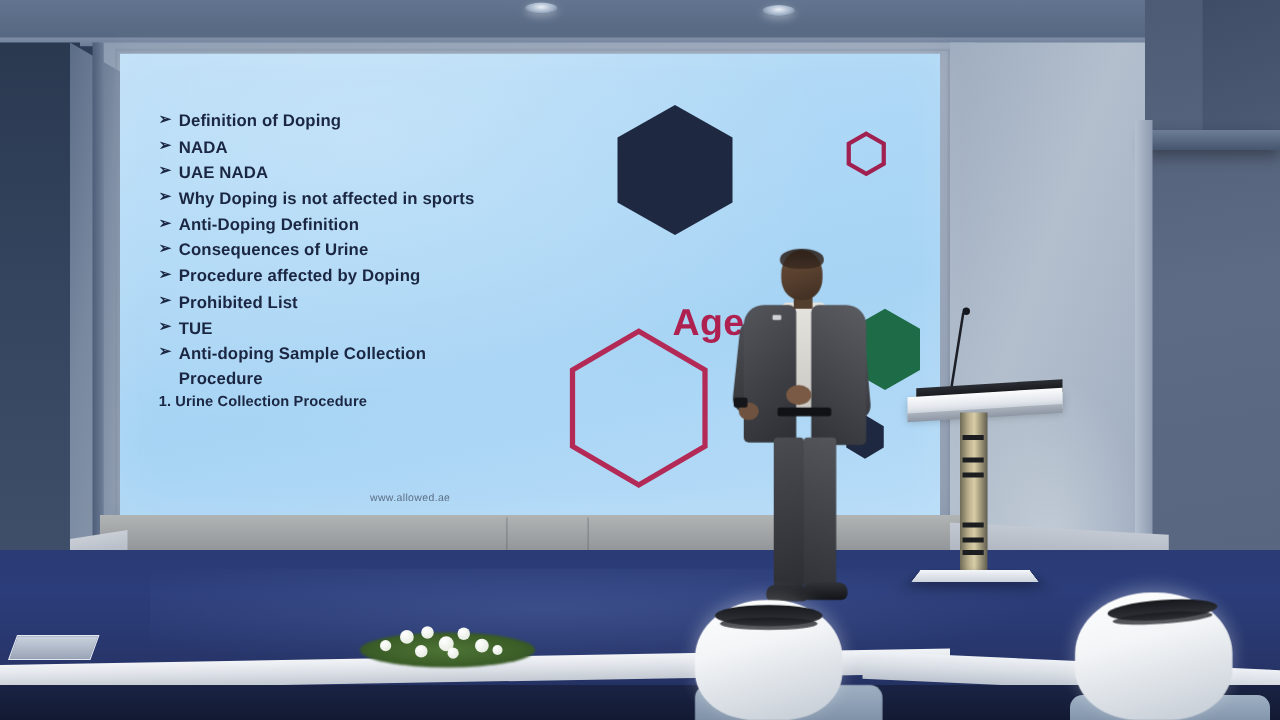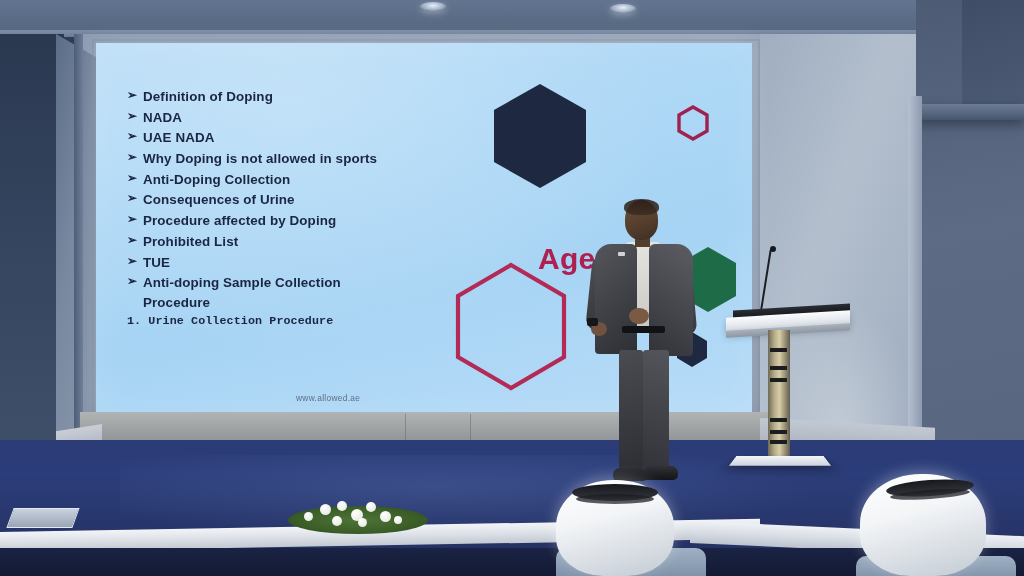--- a/index.html
+++ b/index.html
@@ -150,21 +150,21 @@
   .bullets li{
     list-style:none;position:relative;padding-left:16px;margin-bottom:1.1px;
   }
   .bullets li .arw{
     position:absolute;left:0;top:-1px;font-size:12px;color:#1a2642;
   }
   .bullets ul{margin:0;padding:0;}
   .sub{
     margin:3px 0 0 28px;padding:0;font-size:11.7px;line-height:17.5px;font-weight:700;
   }
-  .sub li{list-style:none;padding-left:0;font-family:Liberation Mono, monospace;}
+  .sub li{list-style:none;padding-left:0;}
 
   .agenda-title{
     position:absolute;left:442px;top:199px;
     font-size:30px;font-weight:700;color:#ad2050;letter-spacing:.3px;
   }
   .site-url{
     position:absolute;left:200px;top:350px;
     font-size:8.4px;color:#5c6f84;letter-spacing:.3px;
   }
 
@@ -344,22 +344,22 @@
       <polygon points="612,204 640,220 640,253 612,269 584,253 584,220" fill="#1d6b47"></polygon>
 
       <polygon points="596,289 611,298 611,315 596,324 581,315 581,298" fill="#1e2840"></polygon>
     </svg>
 
     <div class="bullets">
       <ul>
         <li><span class="arw">➢</span><span>Definition of Doping</span></li>
         <li><span class="arw">➢</span><span>NADA</span></li>
         <li><span class="arw">➢</span><span>UAE NADA</span></li>
-        <li><span class="arw">➢</span><span>Why Doping is not allowed in sports</span></li>
-        <li><span class="arw">➢</span><span>Anti-Doping Collection</span></li>
+        <li><span class="arw">➢</span><span>Why Doping is not affected in sports</span></li>
+        <li><span class="arw">➢</span><span>Anti-Doping Definition</span></li>
         <li><span class="arw">➢</span><span>Consequences of Urine</span></li>
         <li><span class="arw">➢</span><span>Procedure affected by Doping</span></li>
         <li><span class="arw">➢</span><span>Prohibited List</span></li>
         <li><span class="arw">➢</span><span>TUE</span></li>
         <li style="width:215px;"><span class="arw">➢</span><span>Anti-doping Sample Collection Procedure</span></li>
       </ul>
       <ul class="sub">
         <li><span>1. Urine Collection Procedure</span></li>
       </ul>
     </div>

